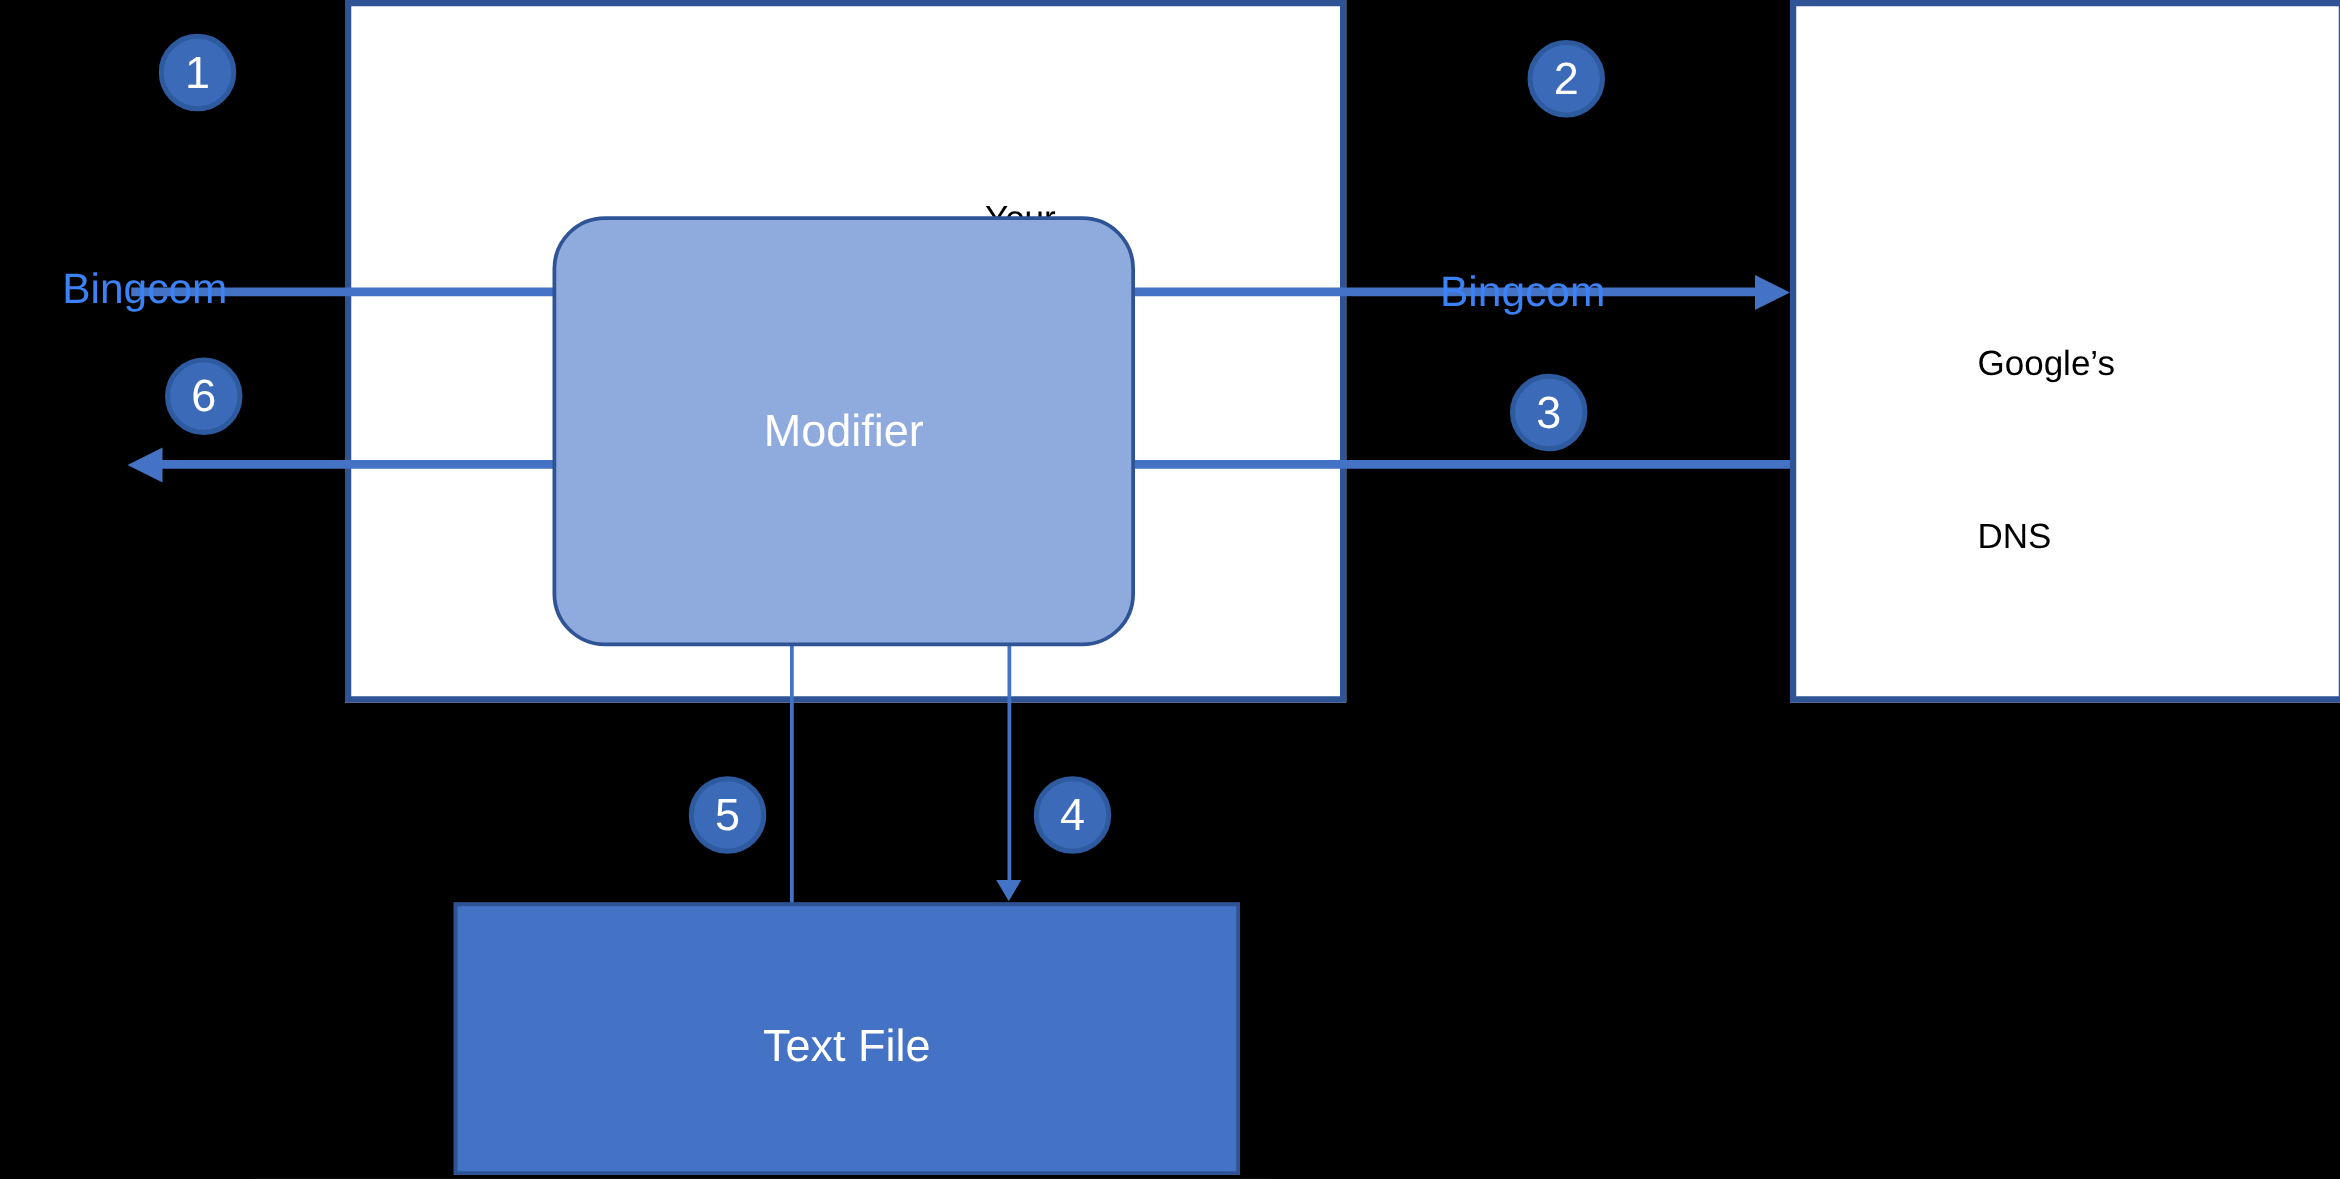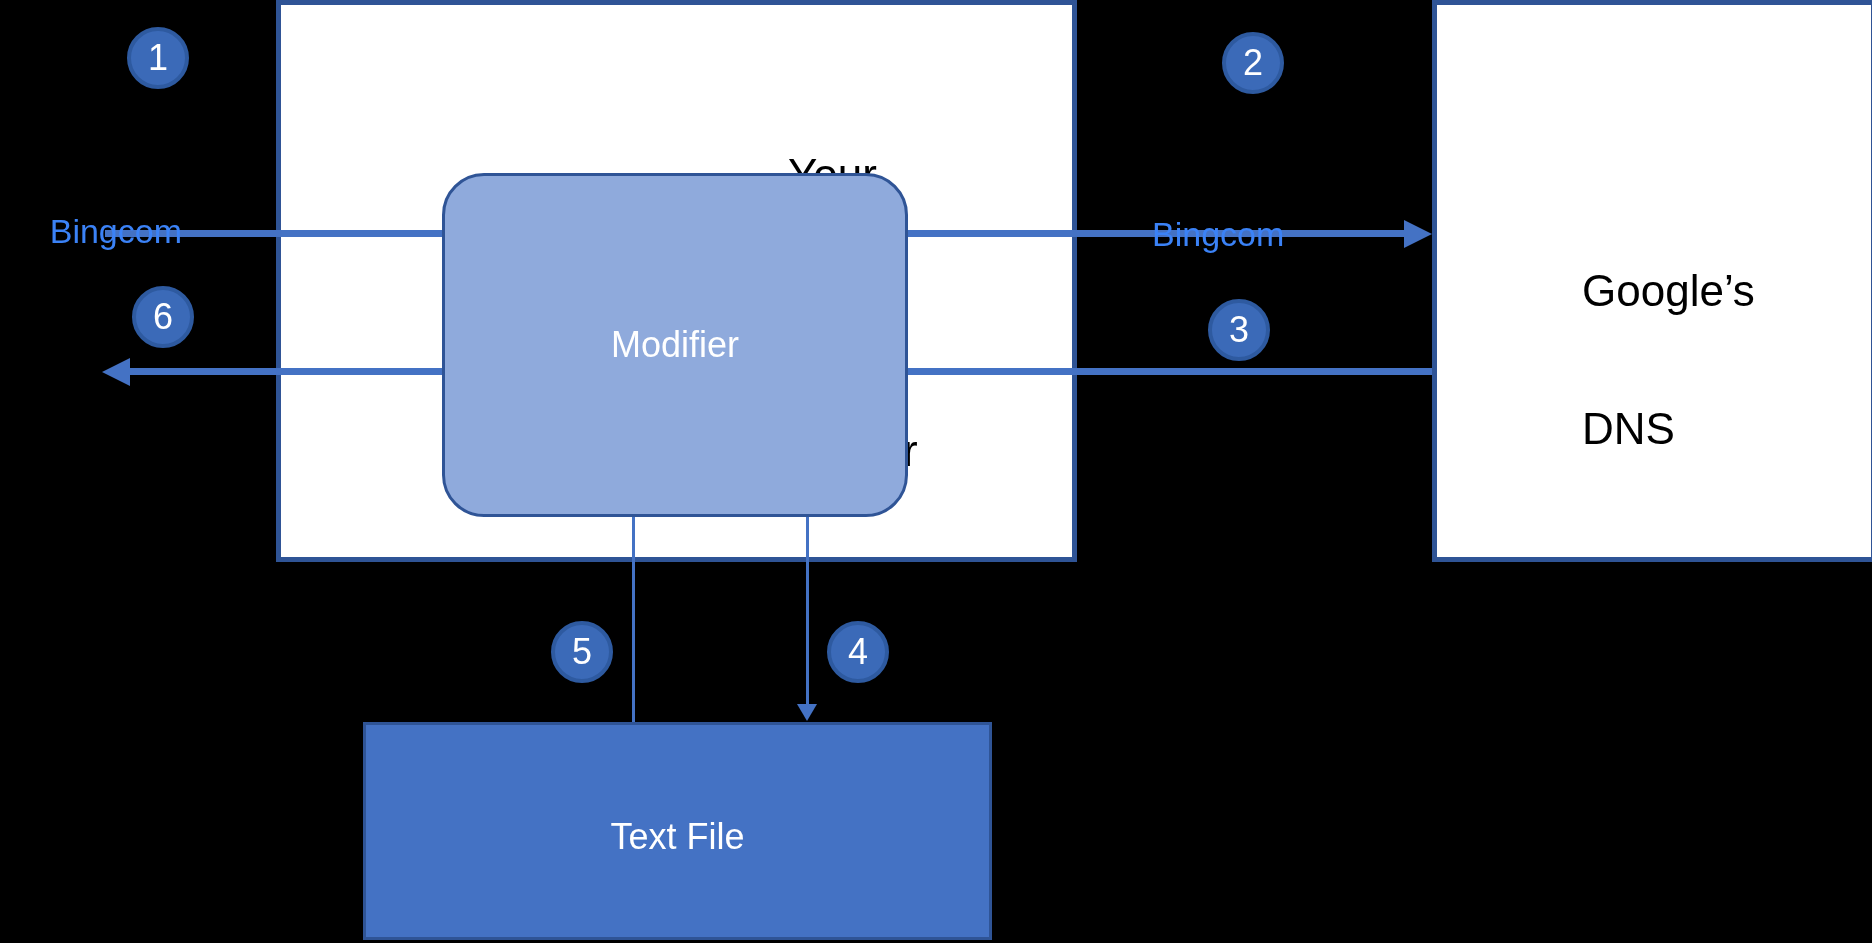--- a/index.html
+++ b/index.html
@@ -29,21 +29,21 @@
     box-sizing:border-box;
     z-index:1;
   }
   .box-your-dns{left:276px;top:0px;width:801px;height:562px;}
   .box-google{left:1432px;top:0px;width:444px;height:562px;}
 
   
   .ink-label{
     position:absolute;
     color:var(--ink);
-    font-size:44px;
+    font-size:28px;
     line-height:46px;
     z-index:2;
     white-space:pre;
   }
   .your-dns-label{left:788px;top:60px;}
   .google-label{left:1582px;top:176px;}
   .ink-label span{display:block;}
   .line-spacer{display:block;height:46px;}
 
   

